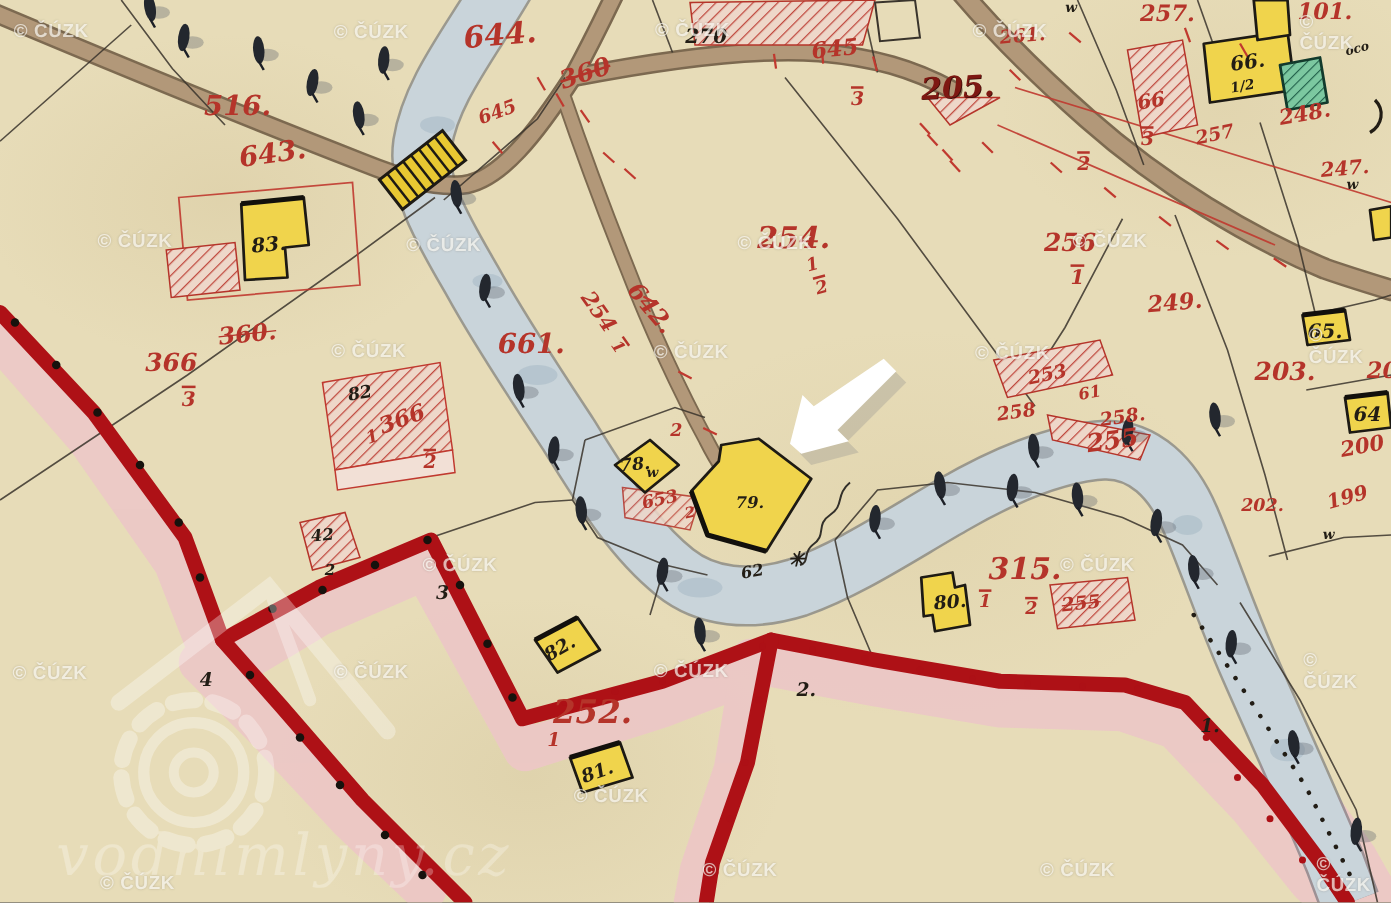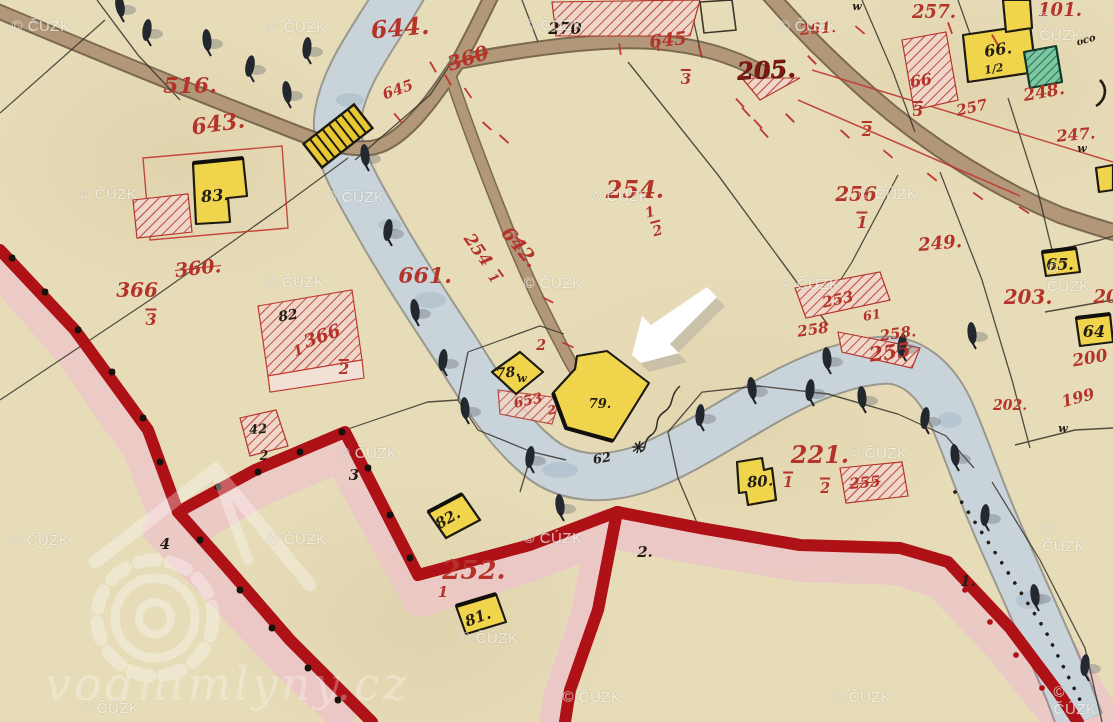--- a/index.html
+++ b/index.html
@@ -13,21 +13,21 @@
     font-family:"DejaVu Serif", serif;}
   #mapsvg{position:absolute;left:0;top:0;}
   .lbl{position:absolute;white-space:nowrap;font-style:italic;font-weight:bold;
        transform:translate(-50%,-50%);line-height:1;}
   .red{color:#b5342a;}
   .redbold{color:#7e1812;text-shadow:0.6px 0.6px 0 #3a0c08;}
   .black{color:#221d15;}
   .bar{border-top:2px solid currentColor;padding-top:1px;}
   .strike{text-decoration:line-through;}
   .wm{position:absolute;transform:translate(-50%,-50%);color:#f6f4ee;opacity:.72;
-      font-family:"Liberation Sans", sans-serif;font-size:15px;font-weight:normal;
+      font-family:"Liberation Sans", sans-serif;font-size:15px;font-weight:bold;
       letter-spacing:.5px;text-shadow:0 0 2px rgba(90,85,70,.45);}
   .logo-text{font-family:"DejaVu Serif", serif;font-style:italic;}
 </style>
 </head>
 <body>
 
 <div id="stage">
 
 <svg id="mapsvg" width="1113" height="722" viewBox="0 0 1113 722">
   <defs>
@@ -371,21 +371,21 @@
       <div class="lbl red" style="left: 425px; top: 275px; font-size: 22px; transform: translate(-50%, -50%) rotate(0deg);">661.</div>
       <div class="lbl red" style="left: 520px; top: 247px; font-size: 19px; transform: translate(-50%, -50%) rotate(50deg);">642.</div>
       <div class="lbl red" style="left: 478px; top: 250px; font-size: 17px; transform: translate(-50%, -50%) rotate(55deg);">254</div>
       <div class="lbl red bar" style="left: 495px; top: 277px; font-size: 13px; transform: translate(-50%, -50%) rotate(55deg);">1</div>
       <div class="lbl red" style="left: 137px; top: 290px; font-size: 20px; transform: translate(-50%, -50%) rotate(0deg);">366</div>
       <div class="lbl red bar" style="left: 151px; top: 318px; font-size: 16px; transform: translate(-50%, -50%) rotate(0deg);">3</div>
       <div class="lbl red strike" style="left: 198px; top: 268px; font-size: 19px; transform: translate(-50%, -50%) rotate(-6deg);">360.</div>
       <div class="lbl red" style="left: 322px; top: 336px; font-size: 18px; transform: translate(-50%, -50%) rotate(-20deg);">366</div>
       <div class="lbl red" style="left: 298px; top: 350px; font-size: 14px; transform: translate(-50%, -50%) rotate(-20deg);">1</div>
       <div class="lbl red bar" style="left: 344px; top: 368px; font-size: 15px; transform: translate(-50%, -50%) rotate(0deg);">2</div>
-      <div class="lbl red" style="left: 820px; top: 455px; font-size: 24px; transform: translate(-50%, -50%) rotate(0deg);">221.</div>
+      <div class="lbl red" style="left: 820px; top: 455px; font-size: 24px; transform: translate(-50%, -50%) rotate(0deg);">315.</div>
       <div class="lbl red bar" style="left: 788px; top: 480px; font-size: 14px; transform: translate(-50%, -50%) rotate(0deg);">1</div>
       <div class="lbl red bar" style="left: 825px; top: 486px; font-size: 14px; transform: translate(-50%, -50%) rotate(0deg);">2</div>
       <div class="lbl red strike" style="left: 865px; top: 483px; font-size: 15px; transform: translate(-50%, -50%) rotate(-6deg);">255</div>
       <div class="lbl red" style="left: 474px; top: 570px; font-size: 26px; transform: translate(-50%, -50%) rotate(0deg);">252.</div>
       <div class="lbl red" style="left: 443px; top: 592px; font-size: 15px; transform: translate(-50%, -50%) rotate(0deg);">1</div>
       <div class="lbl red" style="left: 528px; top: 400px; font-size: 14px; transform: translate(-50%, -50%) rotate(-12deg);">653</div>
       <div class="lbl red" style="left: 552px; top: 410px; font-size: 12px; transform: translate(-50%, -50%) rotate(-12deg);">2</div>
       <div class="lbl red" style="left: 541px; top: 345px; font-size: 14px; transform: translate(-50%, -50%) rotate(0deg);">2</div>
       <div class="lbl black" style="left: 565px; top: 29px; font-size: 16px; transform: translate(-50%, -50%) rotate(0deg);">270</div>
       <div class="lbl black" style="left: 215px; top: 196px; font-size: 16px; transform: translate(-50%, -50%) rotate(-5deg);">83.</div>

